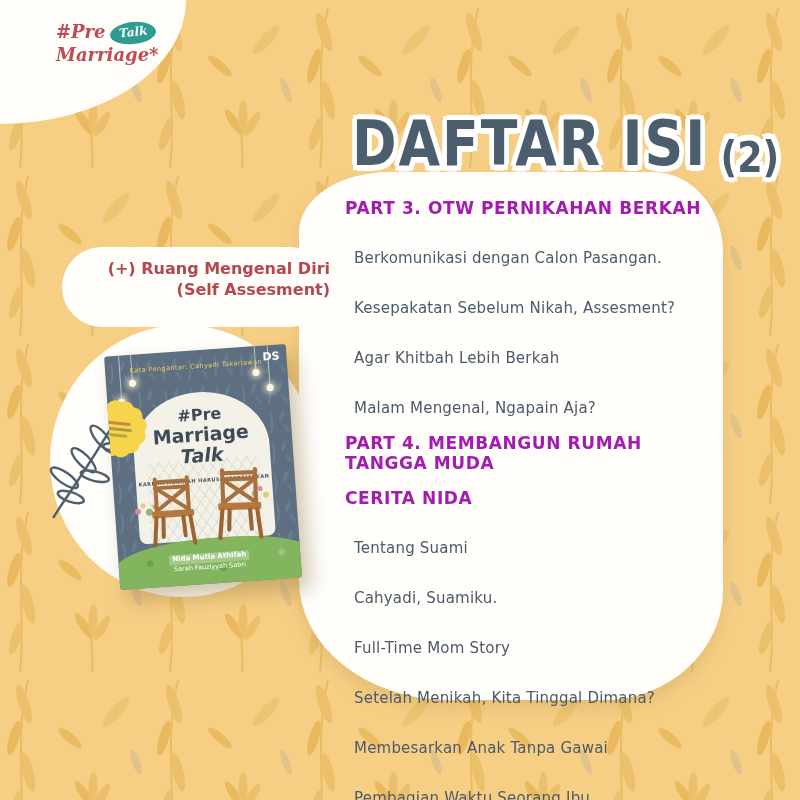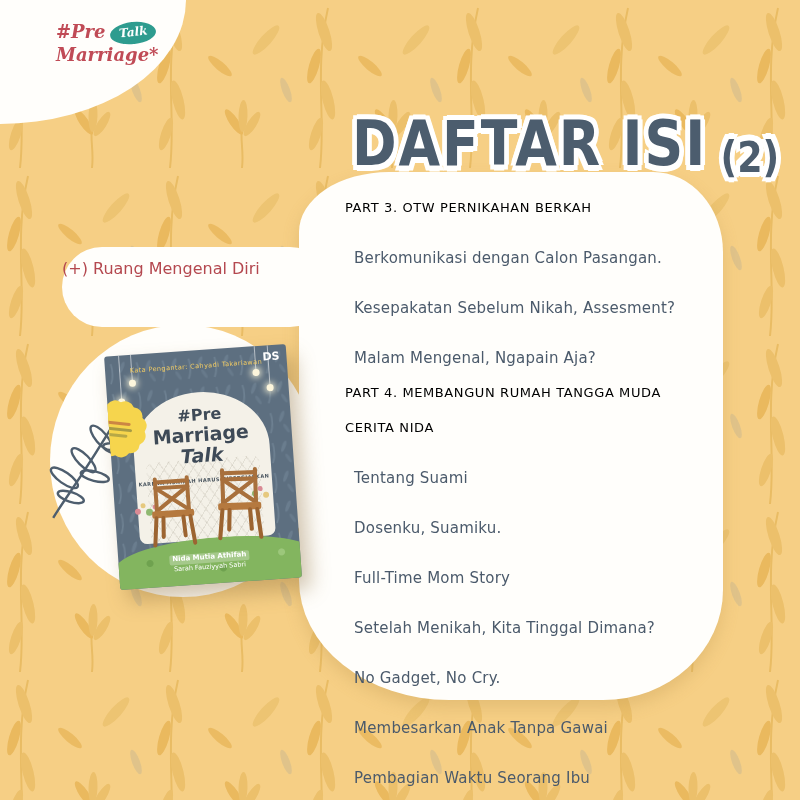--- a/index.html
+++ b/index.html
@@ -31,26 +31,26 @@
   .title-wrap{position:absolute;left:352px;top:108px;display:flex;align-items:flex-end;
     transform:scale(.96,1.1);transform-origin:left top;white-space:nowrap;}
   .title-main{font-size:56px;font-weight:bold;letter-spacing:2px;color:#4C5D6E;
     text-shadow:-4px -4px 0 #fff,4px -4px 0 #fff,-4px 4px 0 #fff,4px 4px 0 #fff,
       -5px 0 0 #fff,5px 0 0 #fff,0 -5px 0 #fff,0 5px 0 #fff;}
   .title-num{font-size:38px;font-weight:bold;color:#4C5D6E;margin-left:14px;
     transform:translateY(2px);
     text-shadow:-4px -4px 0 #fff,4px -4px 0 #fff,-4px 4px 0 #fff,4px 4px 0 #fff,
       -5px 0 0 #fff,5px 0 0 #fff,0 -5px 0 #fff,0 5px 0 #fff;}
   
-  .callout{position:absolute;left:62px;top:258px;width:268px;text-align:left;
-    color:#B4484F;font-weight:normal;font-size:16px;line-height:21px;}
+  .callout{position:absolute;left:62px;top:258px;width:268px;text-align:right;
+    color:#B4484F;font-weight:bold;font-size:16px;line-height:21px;}
   
   .toc{position:absolute;left:345px;top:198px;width:378px;color:#4B5A6B;}
   .toc .section{margin-bottom:15px;}
-  .toc .heading{font-weight:normal;font-size:13px;letter-spacing:.6px;line-height:20px;color:#000000;}
+  .toc .heading{font-weight:bold;font-size:17px;letter-spacing:.6px;line-height:20px;color:#a21caf;}
   .toc .item{font-size:15px;line-height:20px;padding-left:9px;letter-spacing:.2px;margin-top:30px;}
   
   .twig{position:absolute;left:42px;top:390px;}
   
   .book{position:absolute;left:112px;top:350px;width:182px;height:234px;
     background:#5D6F80;transform:rotate(-4deg);border-radius:3px;
     box-shadow:8px 12px 20px rgba(140,110,60,.40);overflow:hidden;}
   .book .texture{position:absolute;left:0;top:0;}
   .book .preface{position:absolute;top:12px;width:100%;text-align:center;
     color:#F2CC63;font-size:6.5px;letter-spacing:.4px;}
@@ -132,41 +132,42 @@
   <div class="logo-line2">Marriage*</div>
 </div>
 
 <div class="title-wrap">
   <span class="title-main">DAFTAR ISI</span>
   <span class="title-num">(2)</span>
 </div>
 
 <div class="callout">
   <div>(+) Ruang Mengenal Diri</div>
+  <div>(Self Assesment)</div>
 </div>
 
 <div class="toc">
   <div class="section">
     <div class="heading">PART 3. OTW PERNIKAHAN BERKAH</div>
     <div class="item">Berkomunikasi dengan Calon Pasangan.</div>
     <div class="item">Kesepakatan Sebelum Nikah, Assesment?</div>
+    <div class="item">Agar Khitbah Lebih Berkah</div>
     <div class="item">Malam Mengenal, Ngapain Aja?</div>
   </div>
   <div class="section">
     <div class="heading">PART 4. MEMBANGUN RUMAH TANGGA MUDA</div>
   </div>
   <div class="section">
     <div class="heading">CERITA NIDA</div>
     <div class="item">Tentang Suami</div>
-    <div class="item">Dosenku, Suamiku.</div>
+    <div class="item">Cahyadi, Suamiku.</div>
     <div class="item">Full-Time Mom Story</div>
   </div>
   <div class="section">
     <div class="item">Setelah Menikah, Kita Tinggal Dimana?</div>
-    <div class="item">No Gadget, No Cry.</div>
     <div class="item">Membesarkan Anak Tanpa Gawai</div>
     <div class="item">Pembagian Waktu Seorang Ibu</div>
   </div>
 </div>
 
 <svg class="twig" width="96" height="142" viewBox="0 0 120 150">
   <g fill="none" stroke="#4E5E6E" stroke-width="3">
     <path d="M14,146 C30,120 52,92 96,18"></path>
     <ellipse cx="28" cy="96" rx="7" ry="20" transform="rotate(-55 28 96)"></ellipse>
     <ellipse cx="36" cy="120" rx="6" ry="17" transform="rotate(-72 36 120)"></ellipse>

